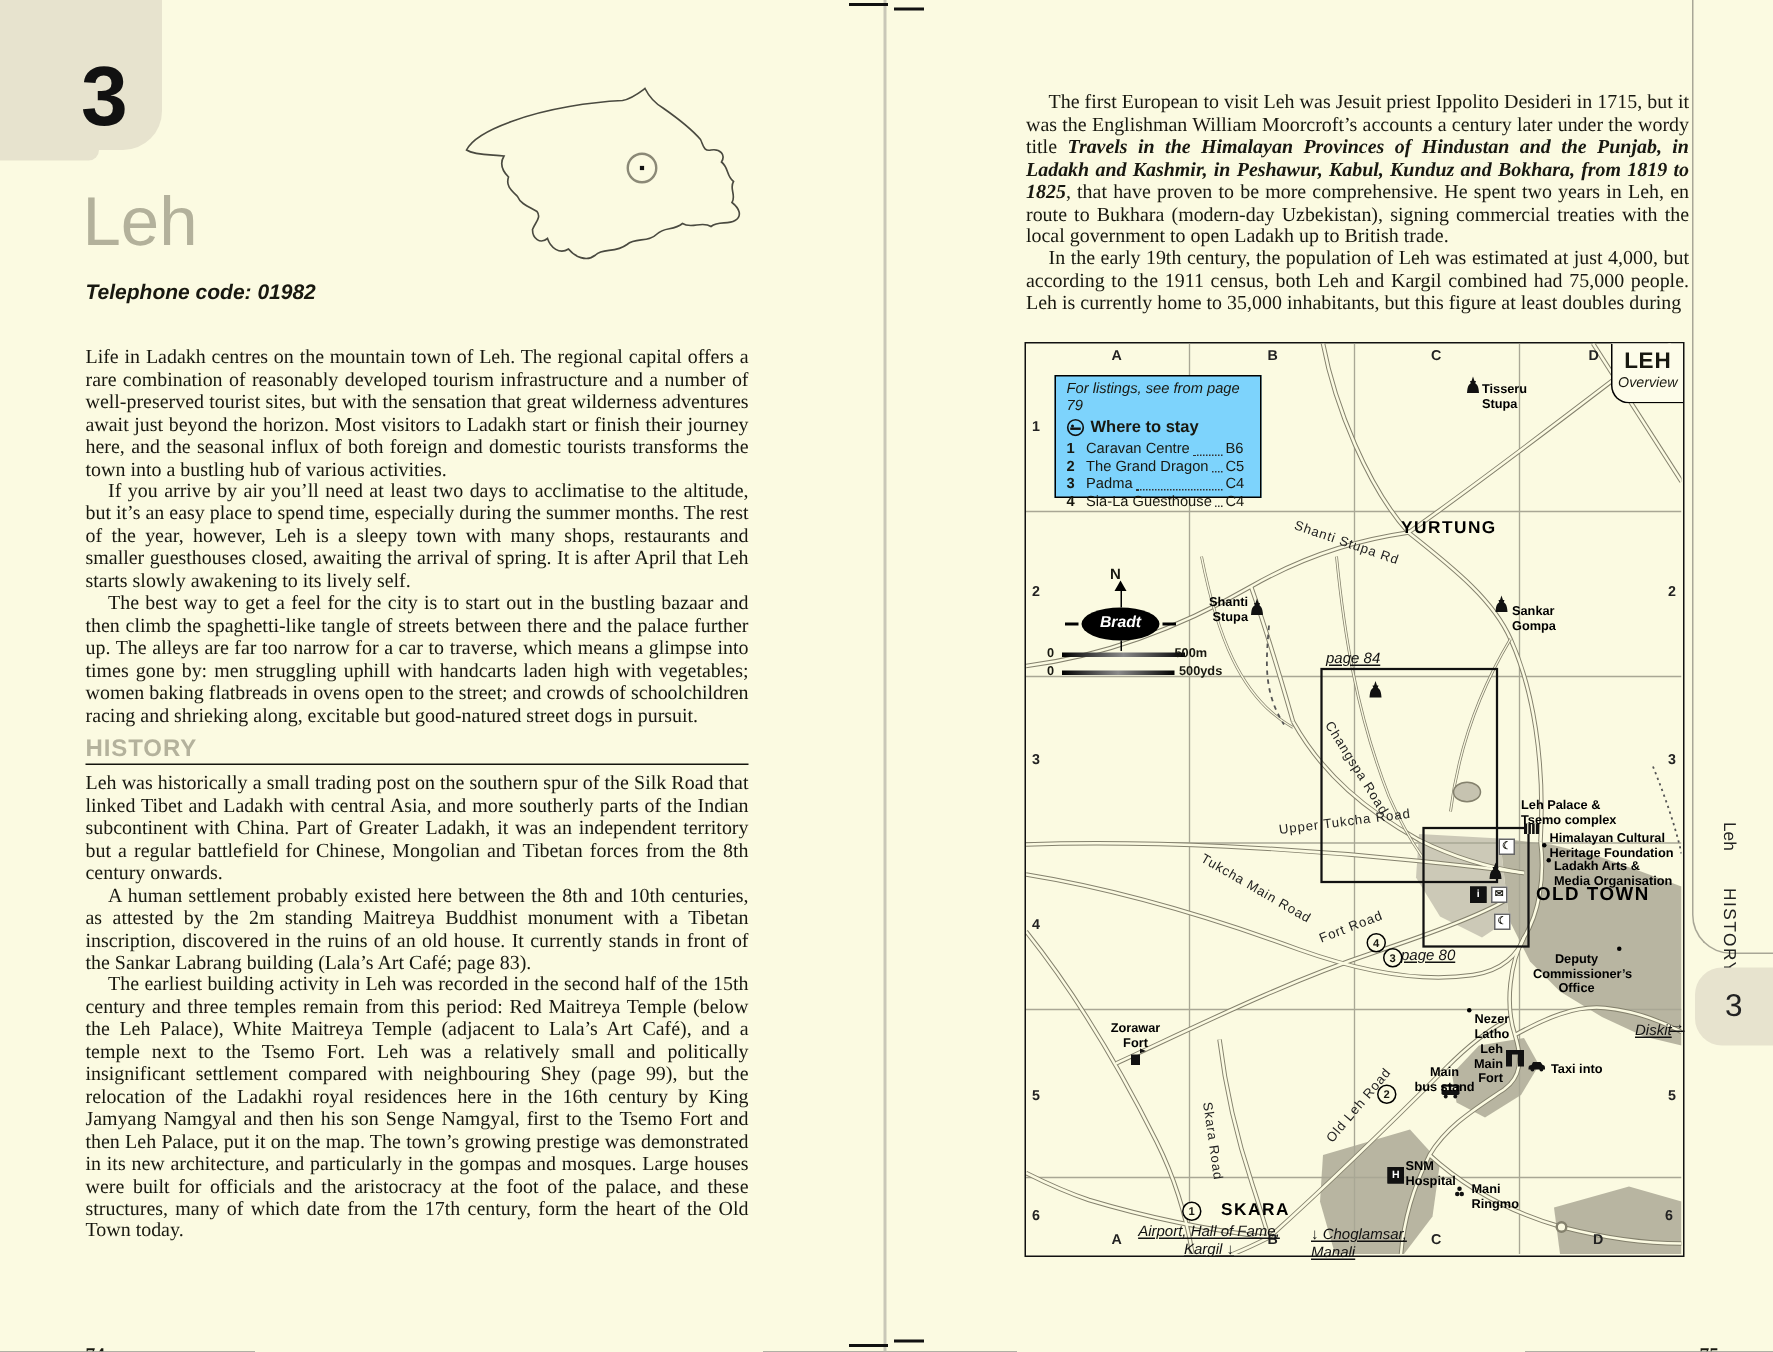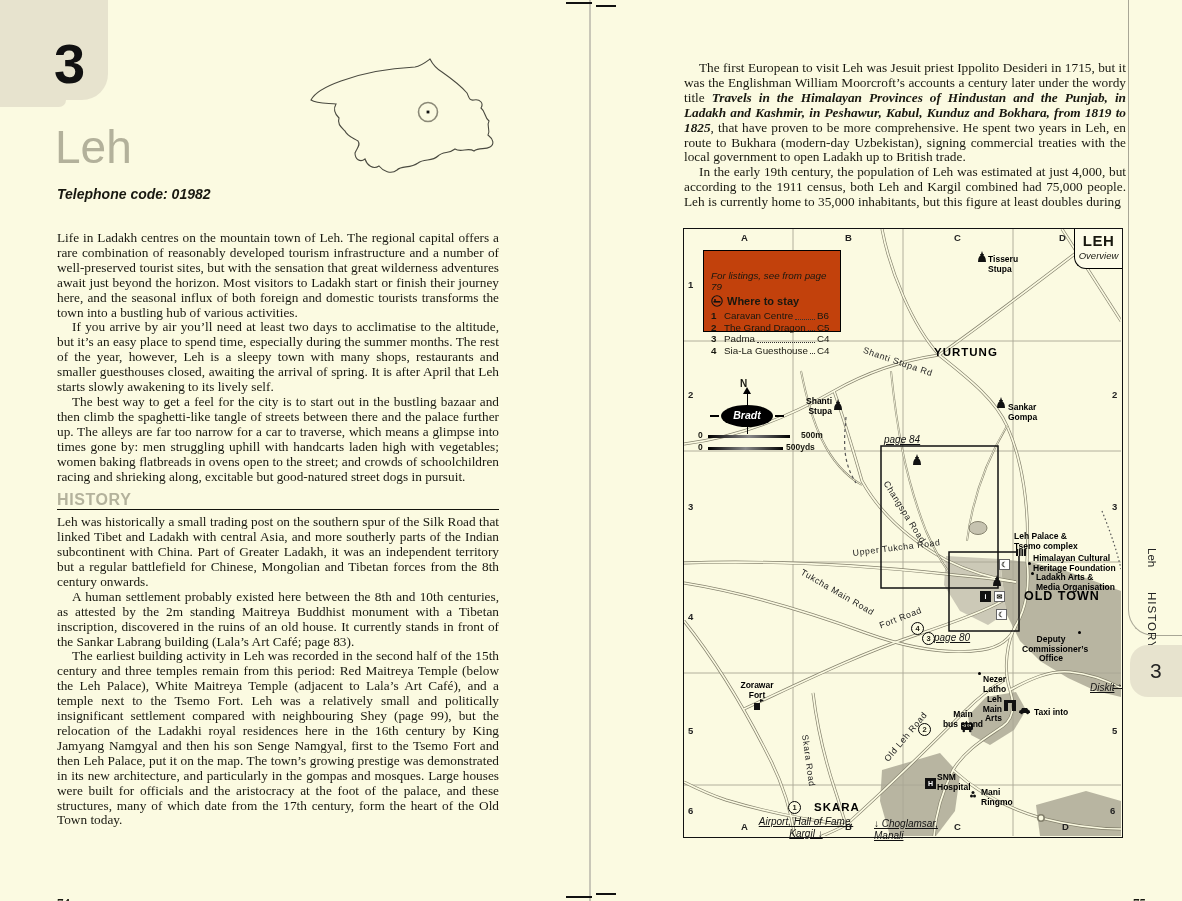--- a/index.html
+++ b/index.html
@@ -46,21 +46,21 @@
   .gnum{position:absolute;font-size:9.5px;font-weight:bold;color:#222;}
   .cnum{position:absolute;width:11px;height:11px;border:1px solid #000;border-radius:50%;
         background:#fbfae1;font-size:7.5px;font-weight:bold;line-height:11px;text-align:center;}
   .blt{position:absolute;width:3.4px;height:3.4px;border-radius:50%;background:#000;}
   .chip{position:absolute;width:9px;height:9px;background:#fff;border:.5px solid #666;
         font-size:7px;line-height:9px;text-align:center;font-weight:bold;}
   .chip.dark{background:#111;color:#fff;border-color:#111;}
 
   
   .legend{position:absolute;left:19px;top:21px;width:138px;height:82px;border:1.5px solid #000;
-          background:#c2410c;box-sizing:border-box;padding:19px 7px 0 7px;}
+          background:#7dd3fc;box-sizing:border-box;padding:3px 7px 0 7px;}
   .leg-note{font-size:9.8px;font-style:italic;}
   .leg-head{font-size:11px;font-weight:bold;margin:3px 0 3px 0;display:flex;align-items:center;gap:4px;}
   .leg-row{display:flex;font-size:9.8px;line-height:11.5px;}
   .leg-num{width:13px;font-weight:bold;}
   .leg-fill{flex:1;border-bottom:1px dotted #333;margin:0 2px 2px 2px;}
   .leg-ref{width:16px;}
 
   
   .ovbox{position:absolute;left:390px;top:0;width:47px;height:39px;background:#fdfce9;
          border-left:1.6px solid #000;border-bottom:1.6px solid #000;border-bottom-left-radius:12px;
@@ -332,21 +332,21 @@
 
     <div class="compassN">N</div>
     <div class="chead" style="left:59px;top:158px;"></div>
     <div class="cline" style="left:62.5px;top:164px;width:1.5px;height:12px;"></div>
     <div class="cline" style="left:26px;top:186px;width:9px;height:1.5px;"></div>
     <div class="cline" style="left:91px;top:186px;width:9px;height:1.5px;"></div>
     <div class="cline" style="left:62.5px;top:198px;width:1.5px;height:7px;"></div>
     <div class="bradt">Bradt</div>
     <div class="slabel" style="left:14px;top:201px;">0</div>
     <div class="sbar" style="left:24px;top:206px;width:82px;"></div>
-    <div class="slabel" style="left:117px;top:201px;">500m</div>
+    <div class="slabel" style="left:99px;top:201px;">500m</div>
     <div class="slabel" style="left:14px;top:213px;">0</div>
     <div class="sbar" style="left:24px;top:218px;width:75px;"></div>
     <div class="slabel" style="left:102px;top:213px;">500yds</div>
 
     <div class="ml" style="left:304px;top:26px;">Tisseru
 Stupa</div>
     <div class="area" style="left:250px;top:117px;">YURTUNG</div>
     <div class="rd" style="left:181px;top:116px;transform:rotate(19deg);">Shanti Stupa Rd</div>
     <div class="ml rtx" style="left:120px;top:168px;width:28px;">Shanti
 Stupa</div>
@@ -370,21 +370,21 @@
     <div class="blt" style="left:394px;top:402px;"></div>
     <div class="ml ctr" style="left:338px;top:406px;width:58px;">Deputy
 Commissioner’s
 Office</div>
     <div class="blt" style="left:294px;top:443px;"></div>
     <div class="ml" style="left:299px;top:446px;">Nezer
 Latho</div>
     <div class="dir" style="left:406px;top:453px;">Diskit</div>
     <div class="dir" style="left:429px;top:449px;font-style:normal;">→</div>
     <div class="ml rtx" style="left:286px;top:466px;width:32px;">Leh Main
-Arts</div>
+Fort</div>
     <div class="ml" style="left:350px;top:479px;">Taxi into</div>
     <div class="ml ctr" style="left:258px;top:481px;width:42px;">Main
 bus stand</div>
     <div class="ml ctr" style="left:56px;top:452px;width:34px;">Zorawar
 Fort</div>
     <div class="ml" style="left:253px;top:544px;">SNM
 Hospital</div>
     <div class="chip dark" style="left:241px;top:549px;">H</div>
     <div class="ml" style="left:297px;top:559px;">Mani
 Ringmo</div>

